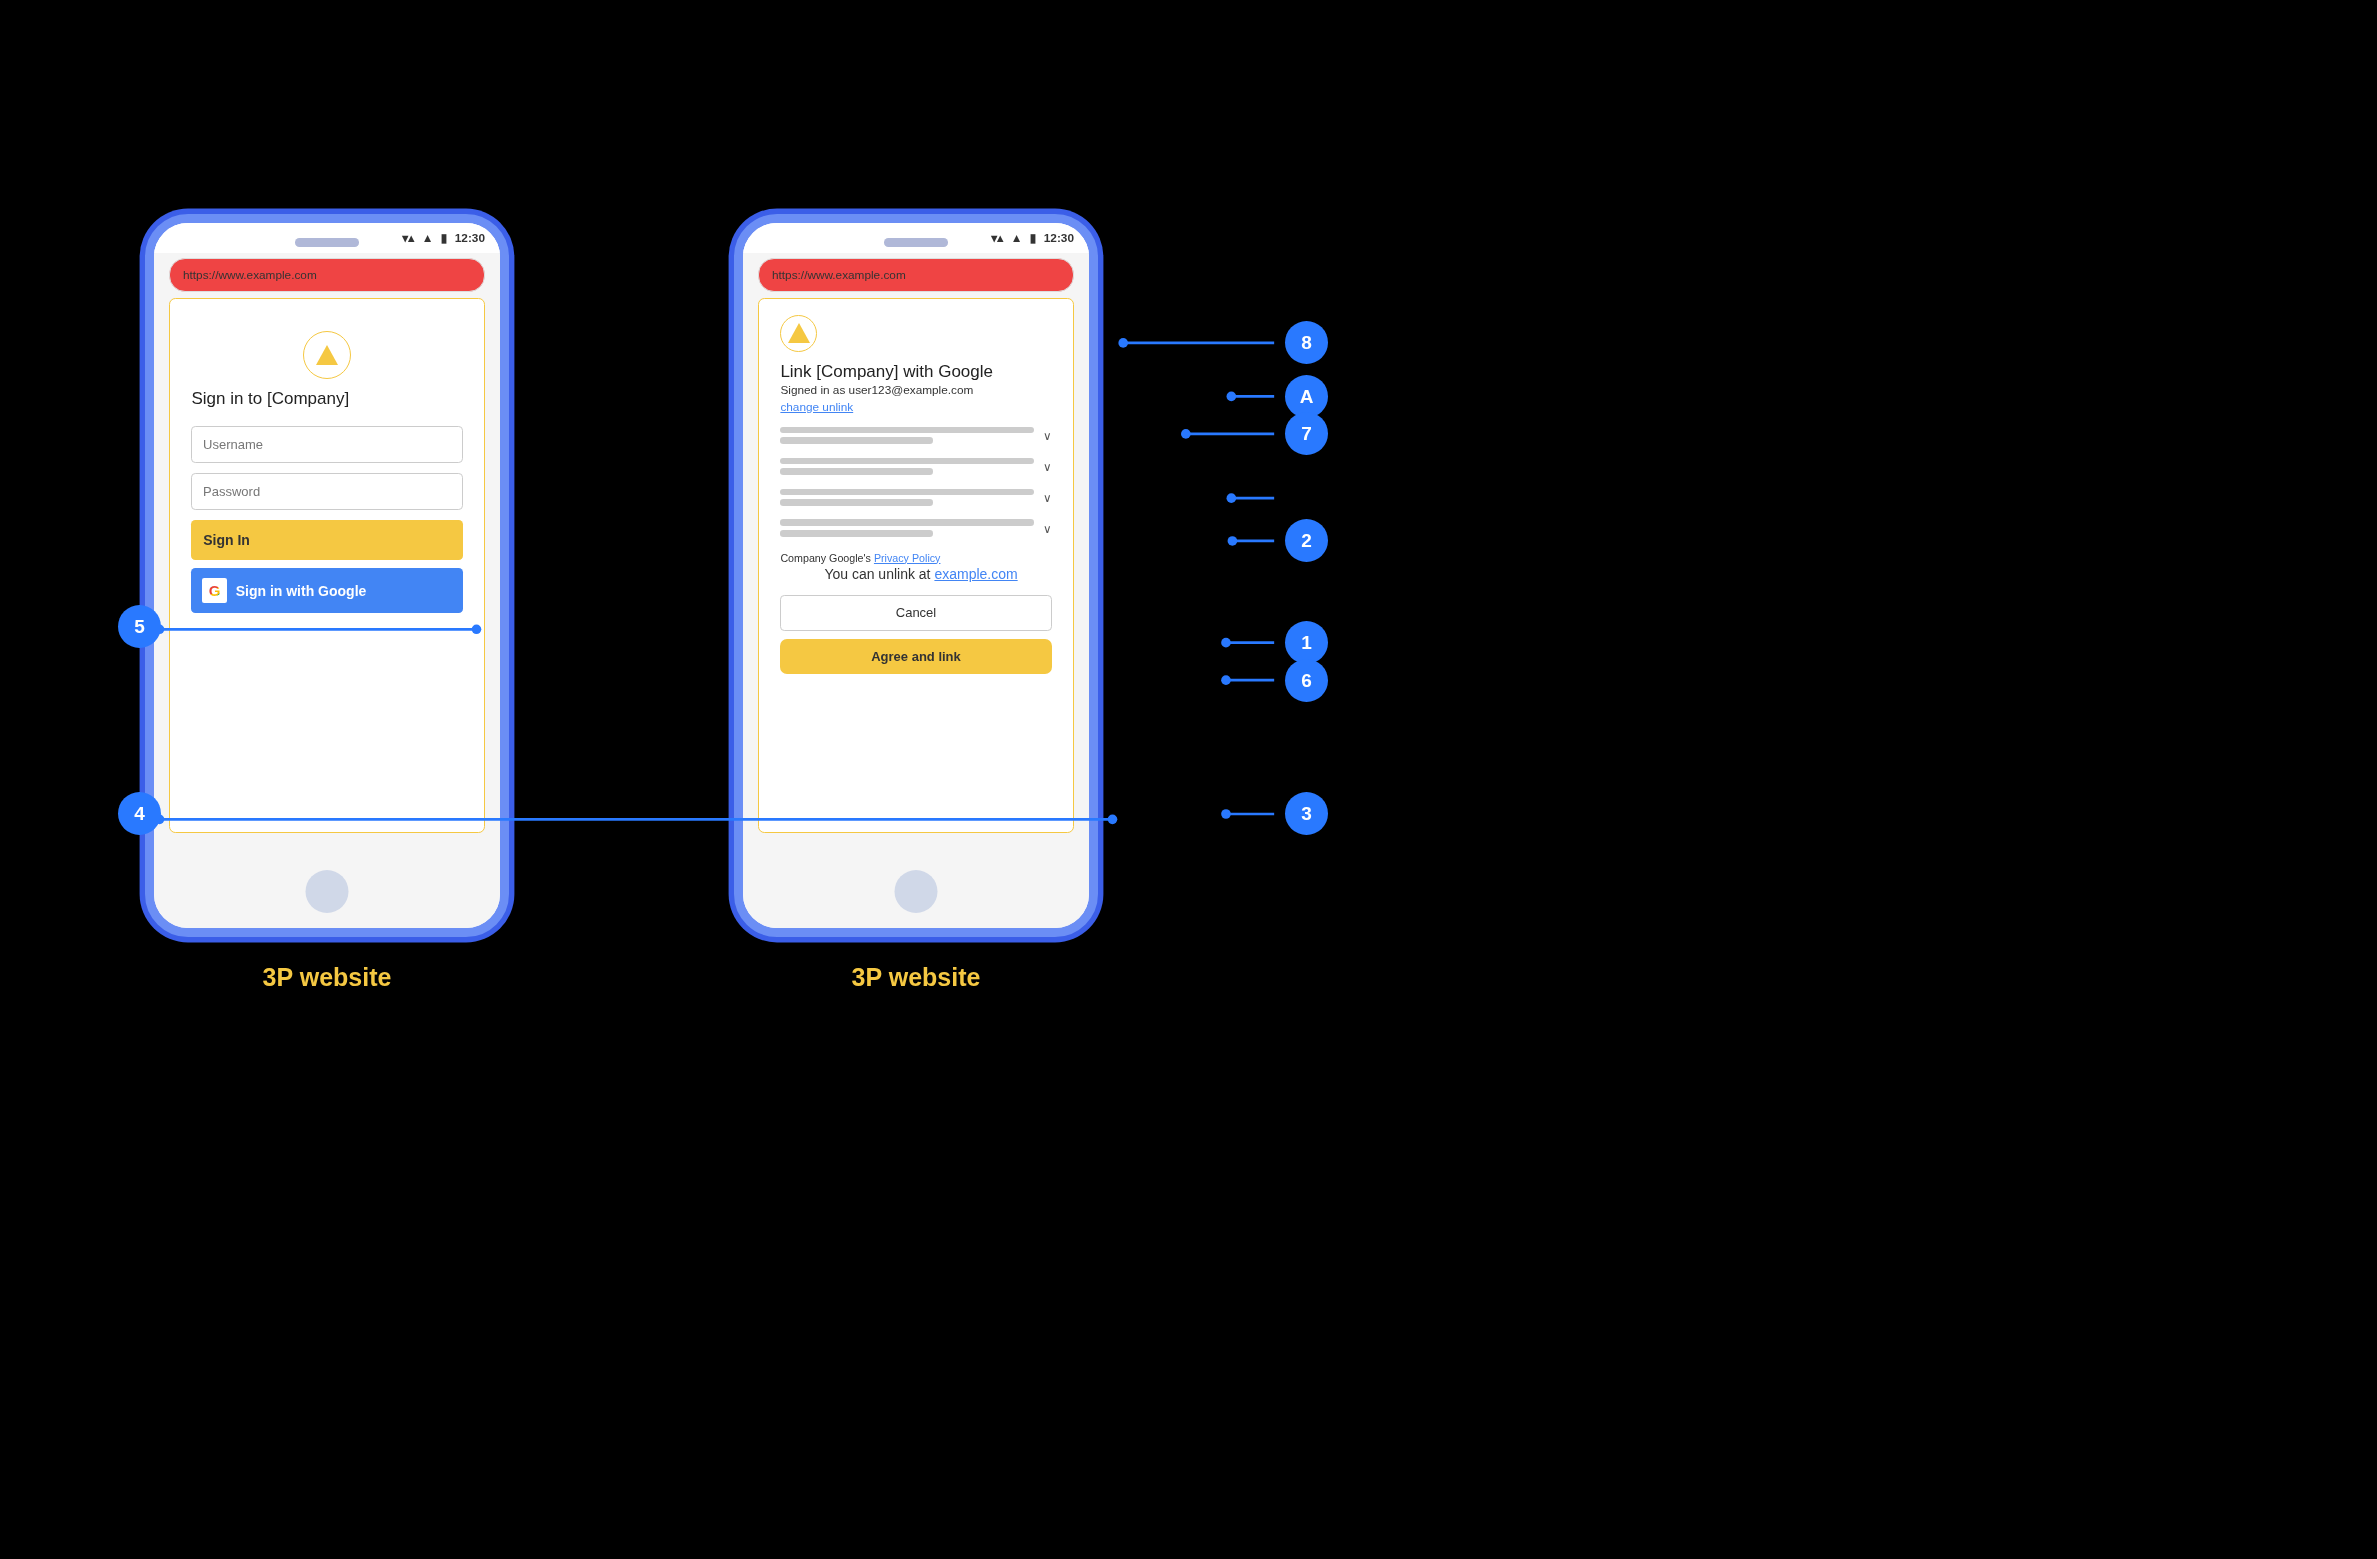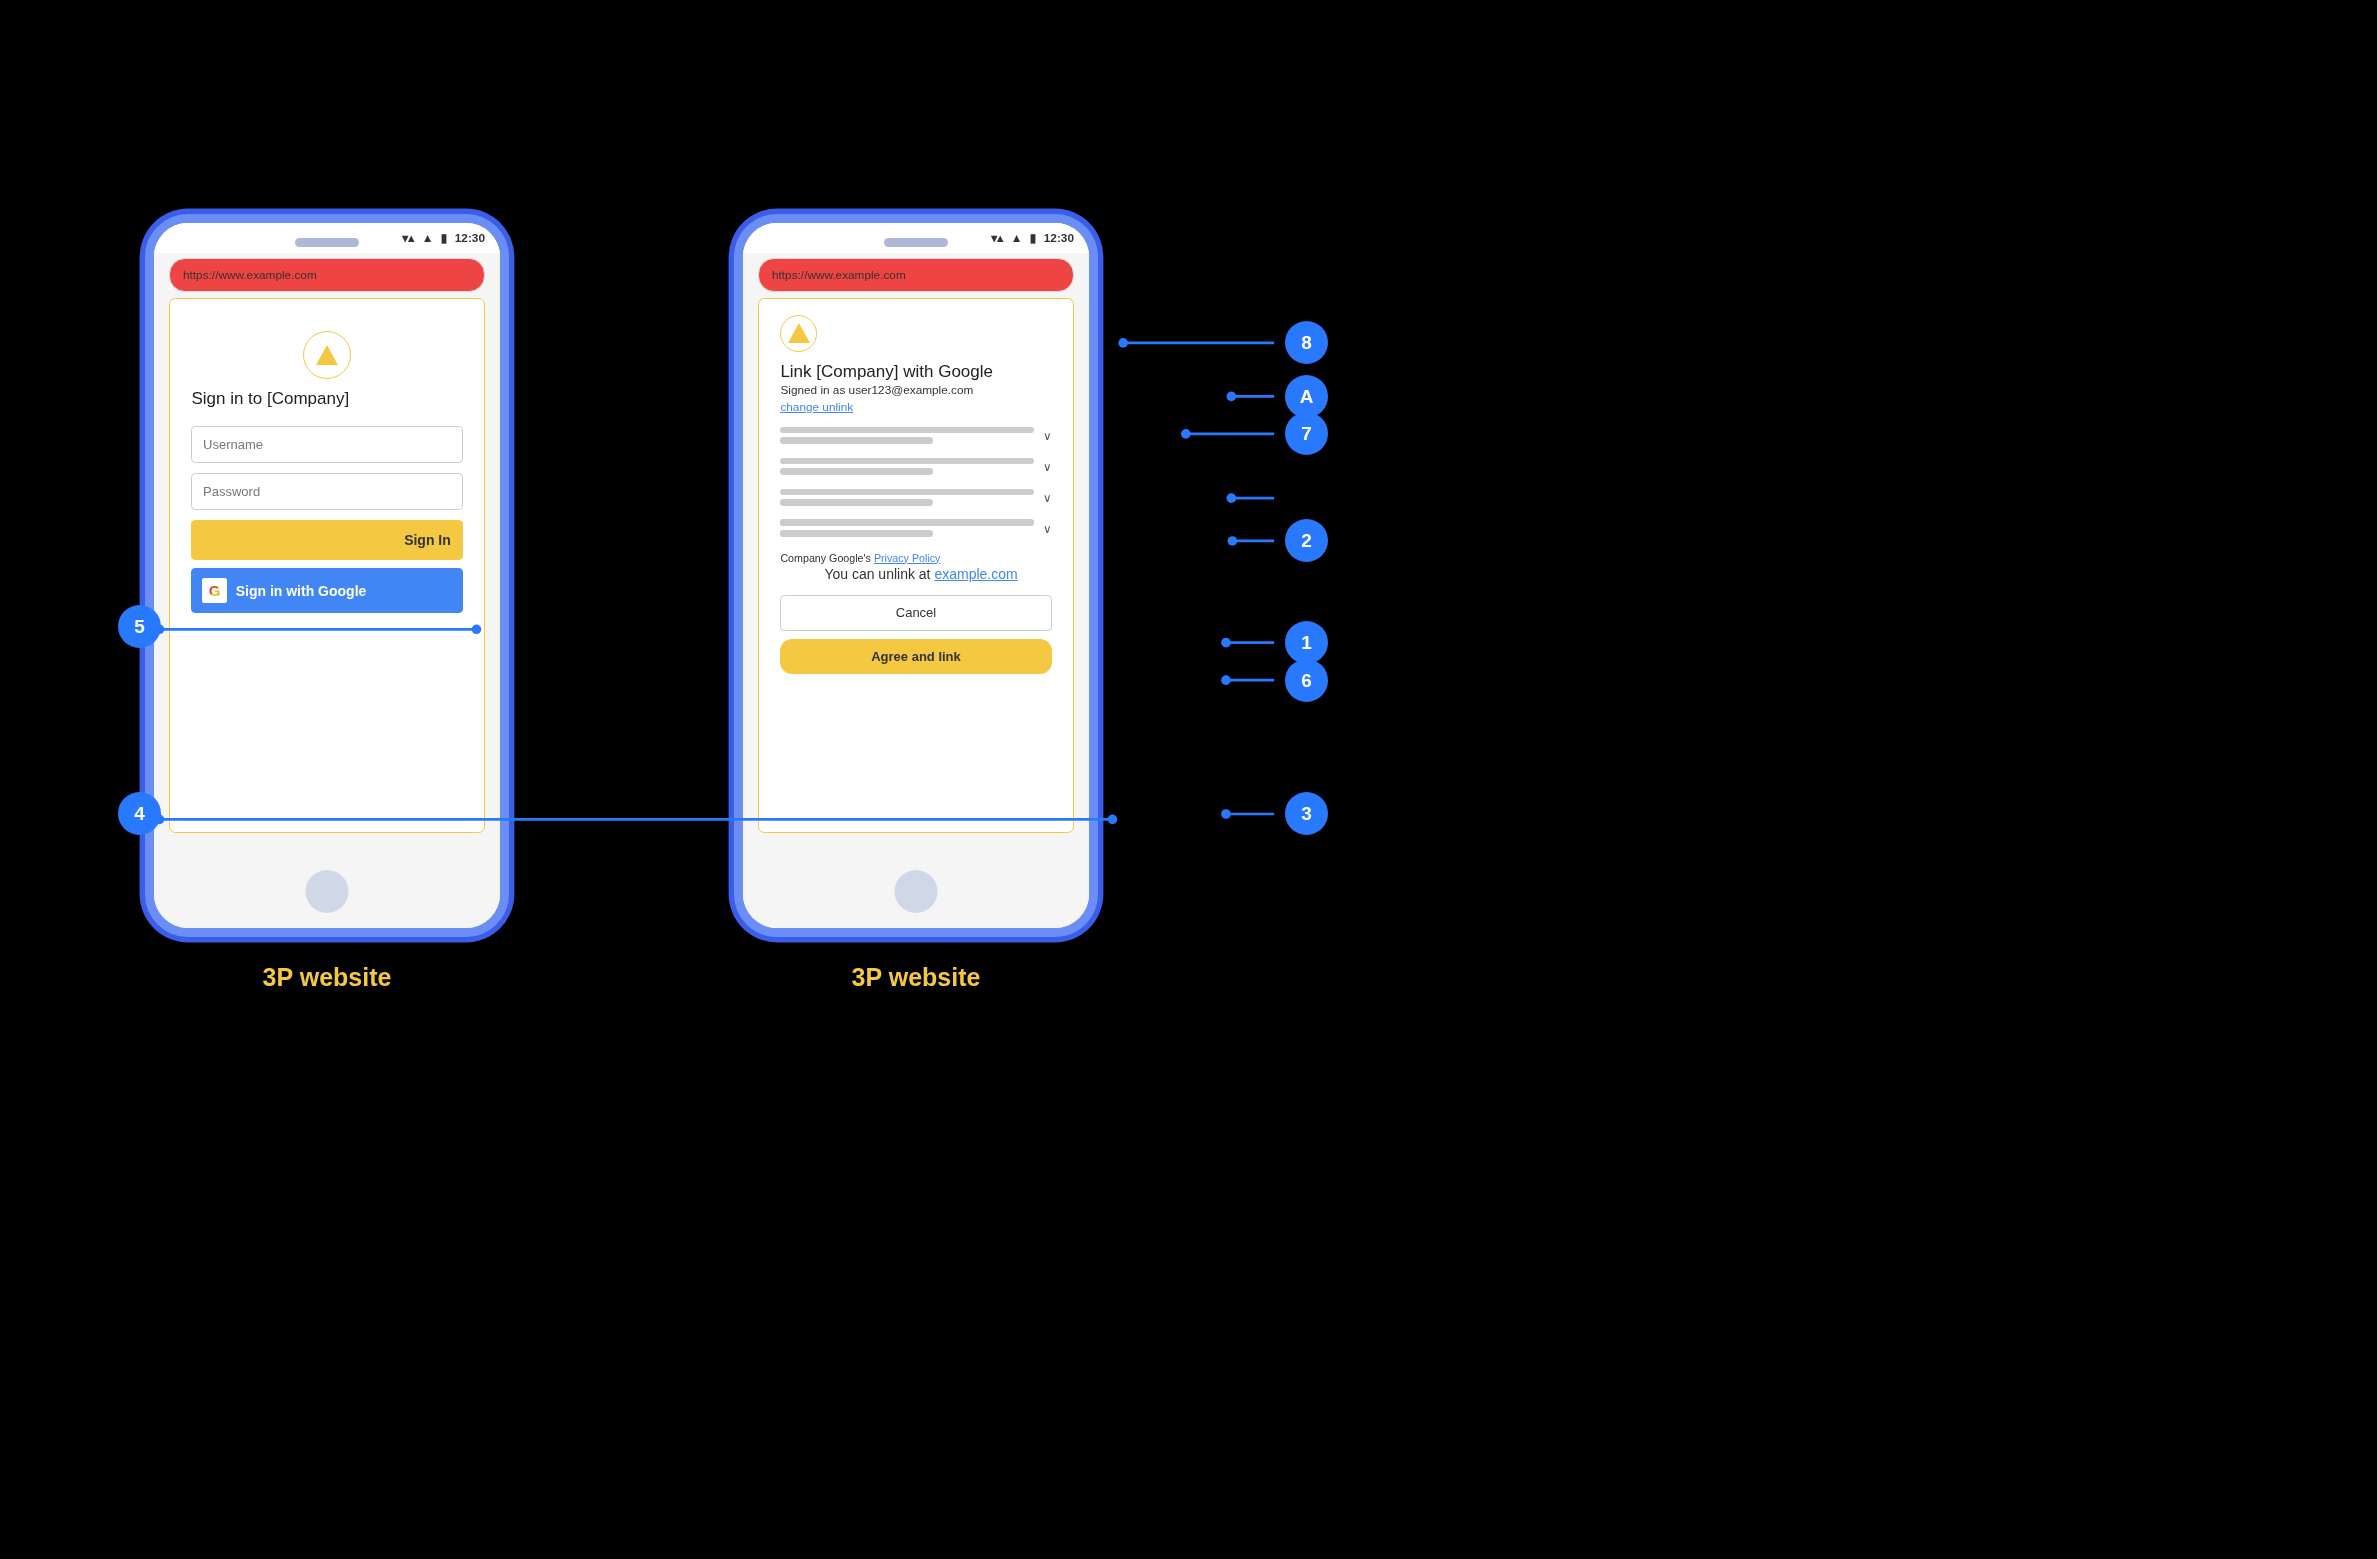--- a/index.html
+++ b/index.html
@@ -144,21 +144,21 @@
       width: 100%;
       background: #F5C842;
       border: none;
       border-radius: 4.3px;
       padding: 11.8px;
       font-size: 14px;
       font-weight: 700;
       color: #333;
       cursor: pointer;
       margin-bottom: 8.6px;
-      text-align: right;
+      text-align: left;
     }
     .google-btn {
       width: 100%;
       background: #4285F4;
       border: none;
       border-radius: 4.3px;
       padding: 9.6px 10.7px;
       font-size: 14px;
       font-weight: 600;
       color: #fff;
@@ -265,21 +265,21 @@
       padding: 9.6px;
       font-size: 13px;
       color: #333;
       cursor: pointer;
       text-align: center;
     }
     .agree-btn {
       flex: 1;
       background: #F5C842;
       border: none;
-      border-radius: 12px;
+      border-radius: 7px;
       padding: 9.6px;
       font-size: 13px;
       font-weight: 700;
       color: #333;
       cursor: pointer;
       text-align: center;
     }
 
     
     .phone-label {

